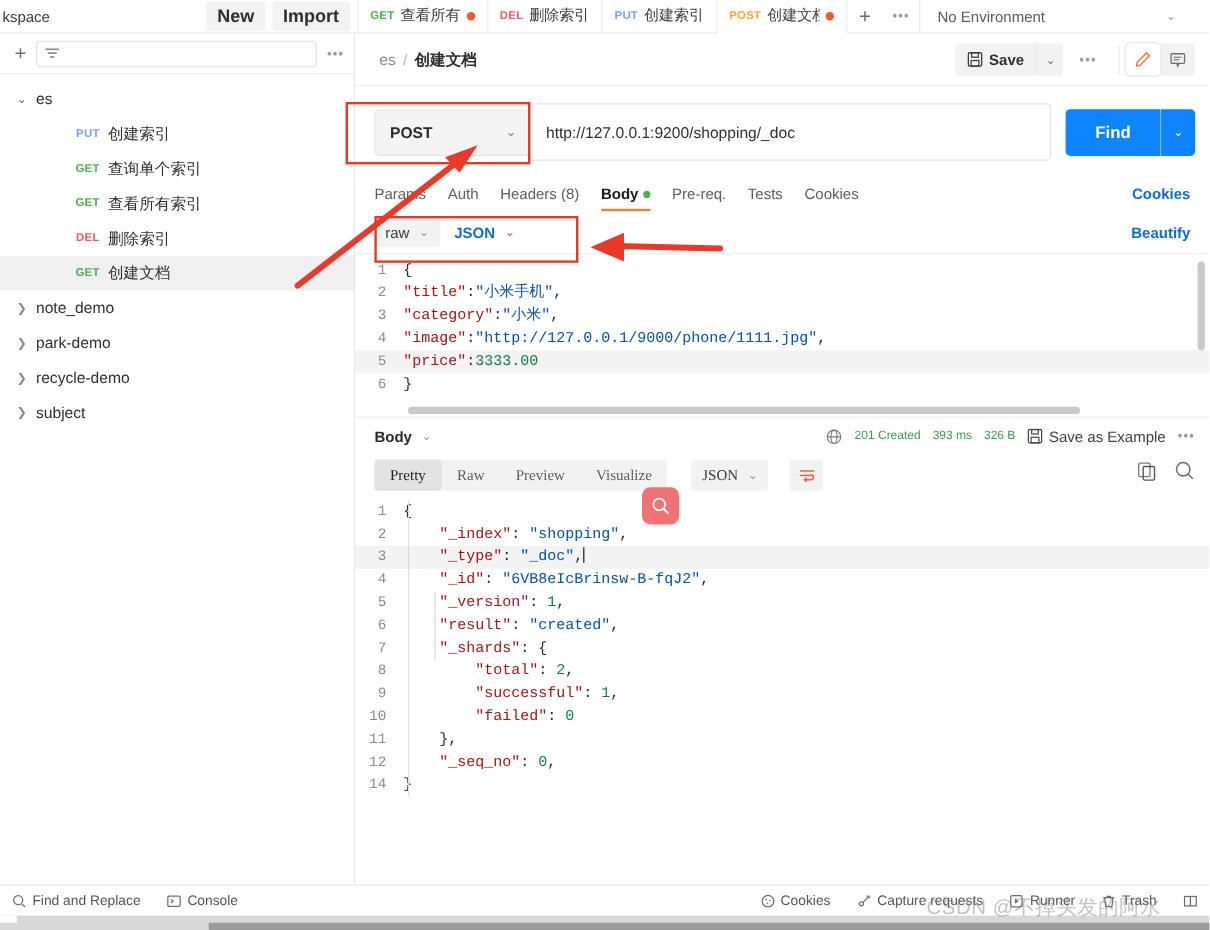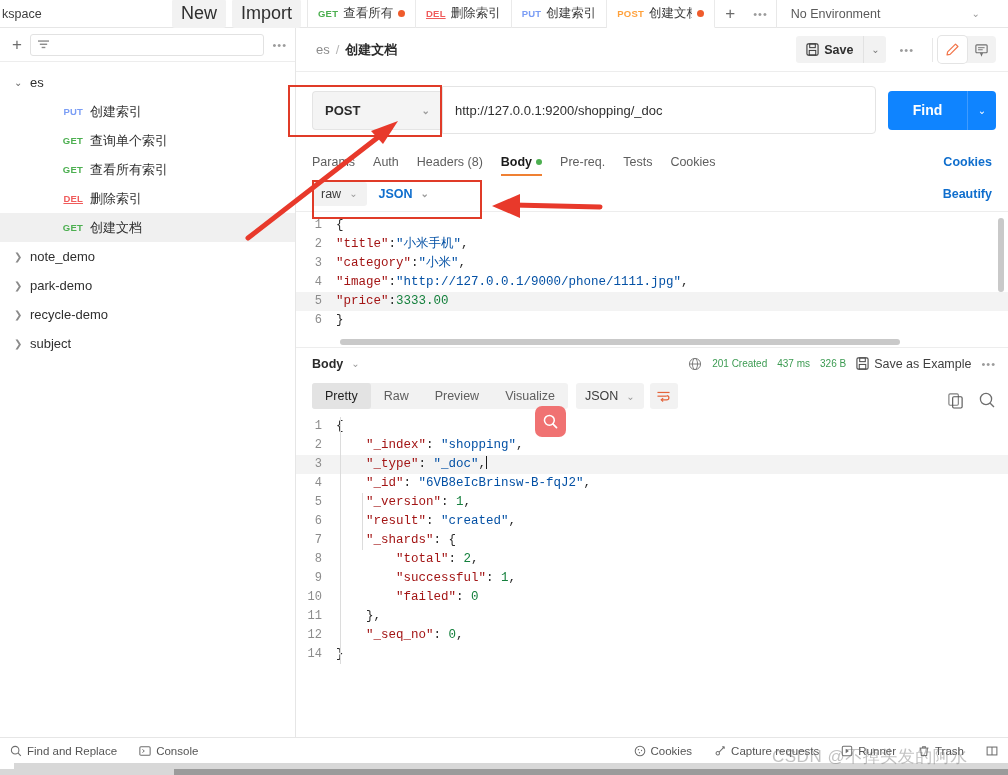--- a/index.html
+++ b/index.html
@@ -16,36 +16,36 @@
   .topbar {
     position: absolute; left: 0; top: 0; width: 1008px; height: 28px;
     background: #fff; border-bottom: 1px solid #e6e6e6;
     display: flex; align-items: center;
   }
   .workspace-label {
     font-size: 12.5px; color: #3c3c3c; padding-left: 2px; width: 172px;
     white-space: nowrap; overflow: hidden;
   }
   .topbtn {
-    font-size: 18px; font-weight: normal; color: #2f2f2f;
+    font-size: 15px; font-weight: bold; color: #2f2f2f;
     background: #f2f2f2; border-radius: 3px;
     padding: 4px 9px; margin-right: 6px; cursor: pointer;
     border: none;
   }
   .tabsep { width: 1px; height: 28px; background: #e8e8e8; }
   .tabstrip { display: flex; align-items: stretch; height: 28px; }
   .reqtab {
     display: flex; align-items: center; gap: 5px;
     padding: 0 10px; font-size: 12px; height: 28px;
     border-right: 1px solid #eaeaea; cursor: pointer; white-space: nowrap;
     max-width: 108px; overflow: hidden;
   }
   .reqtab.active { background: #fff; border-bottom: 1px solid #fff; }
   .m-get { color: #4caf50; }
-  .m-del { color: #f05b5b; text-decoration: underline; }
+  .m-del { color: #f05b5b; }
   .m-put { color: #7a9df5; }
   .m-post { color: #ffa13c; }
   .meth { font-size: 9.5px; font-weight: bold; letter-spacing: .2px; }
   .tabname { color: #3b3b3b; font-size: 12.5px; overflow: hidden; text-overflow: clip; }
   .dot { width: 7px; height: 7px; border-radius: 50%; background: #ef5b2b; flex: none; }
   .plusbtn { font-size: 17px; color: #6b6b6b; padding: 0 10px; cursor: pointer; line-height: 1; }
   .dotsbtn { font-size: 11px; color: #9b9b9b; padding: 0 8px; cursor: pointer; letter-spacing: 1px;}
   .env {
     display: flex; align-items: center; justify-content: space-between;
     flex: 1; padding: 0 28px 0 14px; font-size: 12.5px; color: #5a5a5a; cursor: pointer;
@@ -194,21 +194,21 @@
   .respbar {
     display: flex; align-items: center; height: 32px;
     padding: 0 12px 0 16px; border-top: 1px solid #ededed;
   }
   .respbody-label { font-size: 12.5px; color: #2a2a2a; font-weight: bold; margin-right: 8px; }
   .stat-group { margin-left: auto; display: flex; align-items: center; gap: 10px; }
   .stat-ok { font-size: 10px; color: #3c9b52; }
   .saveex { display: flex; align-items: center; gap: 5px; font-size: 12.5px; color: #3f3f3f; cursor: pointer; }
   .resp-dots { font-size: 11px; color: #9b9b9b; cursor: pointer; letter-spacing: 1px; }
 
-  .viewtabs { display: flex; align-items: flex-end; padding: 4px 12px 4px 16px; gap: 0; }
+  .viewtabs { display: flex; align-items: flex-start; padding: 4px 12px 4px 16px; gap: 12px; font-family: Liberation Serif, serif; }
   .seg { background: #f2f2f2; border-radius: 3px; display: flex; height: 26px; align-items: center; }
   .segbtn {
     font-size: 12.5px; color: #5e5e5e; padding: 0 13px; height: 26px;
     display: flex; align-items: center; cursor: pointer; border-radius: 3px;
   }
   .segbtn.active { background: #e3e3e3; color: #1f1f1f; }
   .jsonpick {
     background: #f2f2f2; border-radius: 3px; height: 26px; margin-left: 8px;
     display: flex; align-items: center; gap: 8px; padding: 0 9px;
     font-size: 12.5px; color: #3c3c3c; cursor: pointer;
@@ -478,21 +478,21 @@
     <div class="respbar">
       <span class="respbody-label">Body</span>
       <span class="chev">⌄</span>
       <div class="stat-group">
         <svg width="14" height="14" viewBox="0 0 16 16">
           <circle cx="8" cy="8" r="6.4" fill="none" stroke="#7a7a7a" stroke-width="1.1"></circle>
           <ellipse cx="8" cy="8" rx="2.9" ry="6.4" fill="none" stroke="#7a7a7a" stroke-width="1.1"></ellipse>
           <line x1="1.6" y1="8" x2="14.4" y2="8" stroke="#7a7a7a" stroke-width="1.1"></line>
         </svg>
         <span class="stat-ok">201 Created</span>
-        <span class="stat-ok">437 ms</span>
+        <span class="stat-ok">393 ms</span>
         <span class="stat-ok">326 B</span>
         <div class="saveex">
           <svg width="13" height="13" viewBox="0 0 14 14">
             <rect x="1" y="1" width="12" height="12" rx="1.5" fill="none" stroke="#4a4a4a" stroke-width="1.2"></rect>
             <rect x="4" y="1" width="6" height="4" fill="none" stroke="#4a4a4a" stroke-width="1.1"></rect>
             <rect x="3.5" y="8" width="7" height="5" fill="none" stroke="#4a4a4a" stroke-width="1.1"></rect>
           </svg>
           <span>Save as Example</span>
         </div>
         <div class="resp-dots">•••</div>

